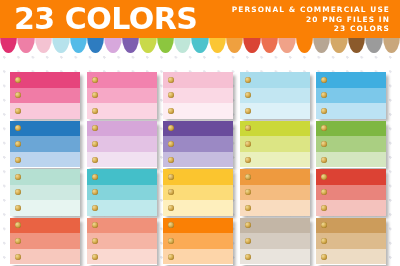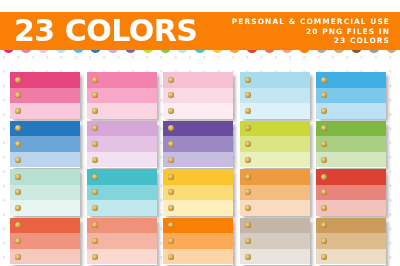--- a/index.html
+++ b/index.html
@@ -26,21 +26,21 @@
     background:
       radial-gradient(circle at 1.2px 1.2px, #e6e6ec 1.2px, rgba(255,255,255,0) 1.4px);
     background-size:14.3px 14.3px;
     background-position:3px 4px;
     background-repeat:repeat;
     background-color:#ffffff;
   }
 
   
   #header{
-    position:absolute;left:0;top:12px;width:400px;height:38px;
+    position:absolute;left:0;top:0;width:400px;height:38px;
     z-index:4;
     display:flex;align-items:center;
   }
   #title{
     position:absolute;left:14px;top:3px;
     font-size:30px;line-height:32px;font-weight:bold;
     color:#ffffff;letter-spacing:-0.5px;
     white-space:nowrap;
   }
   #subtitle{

